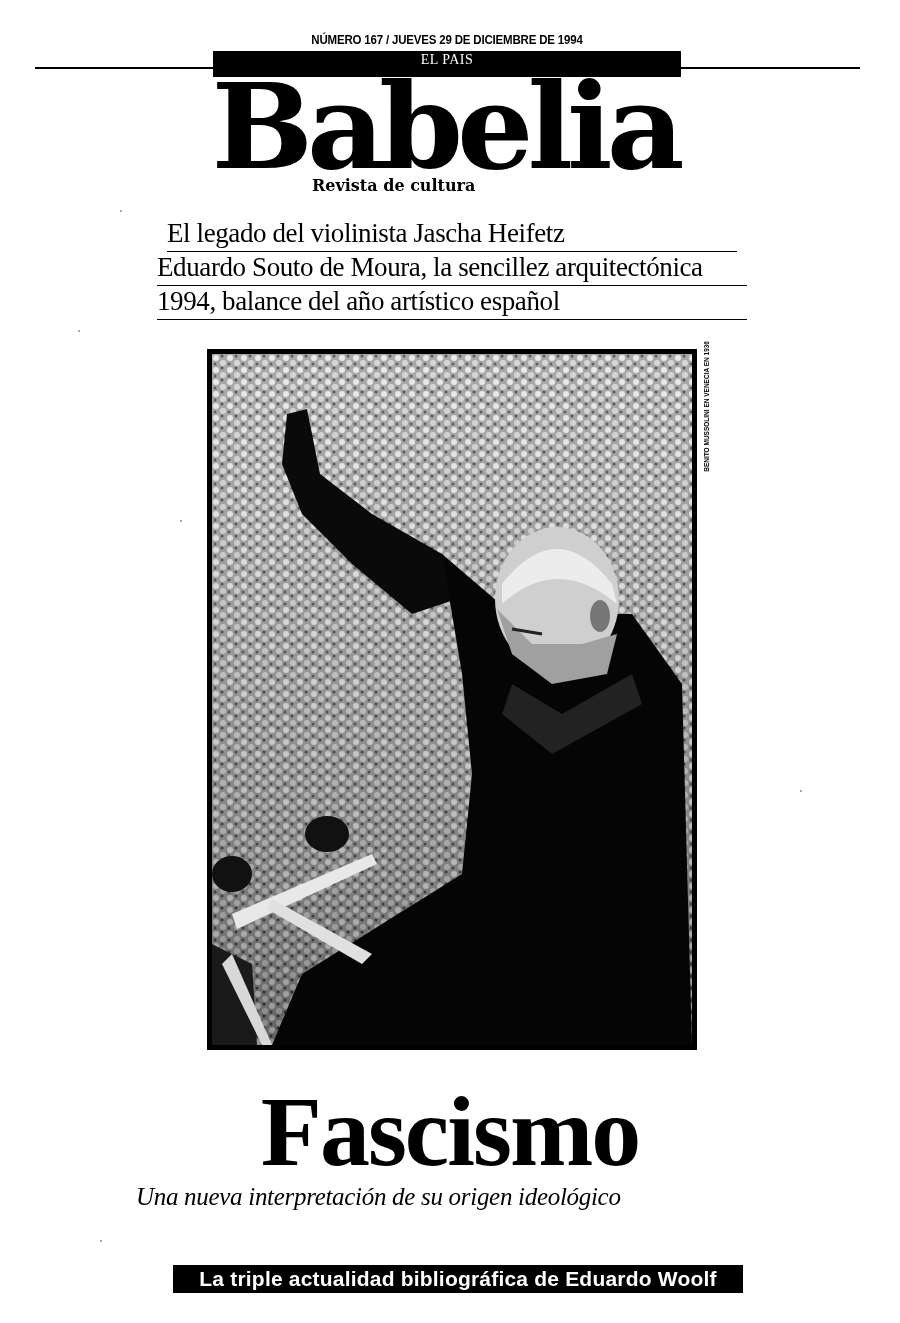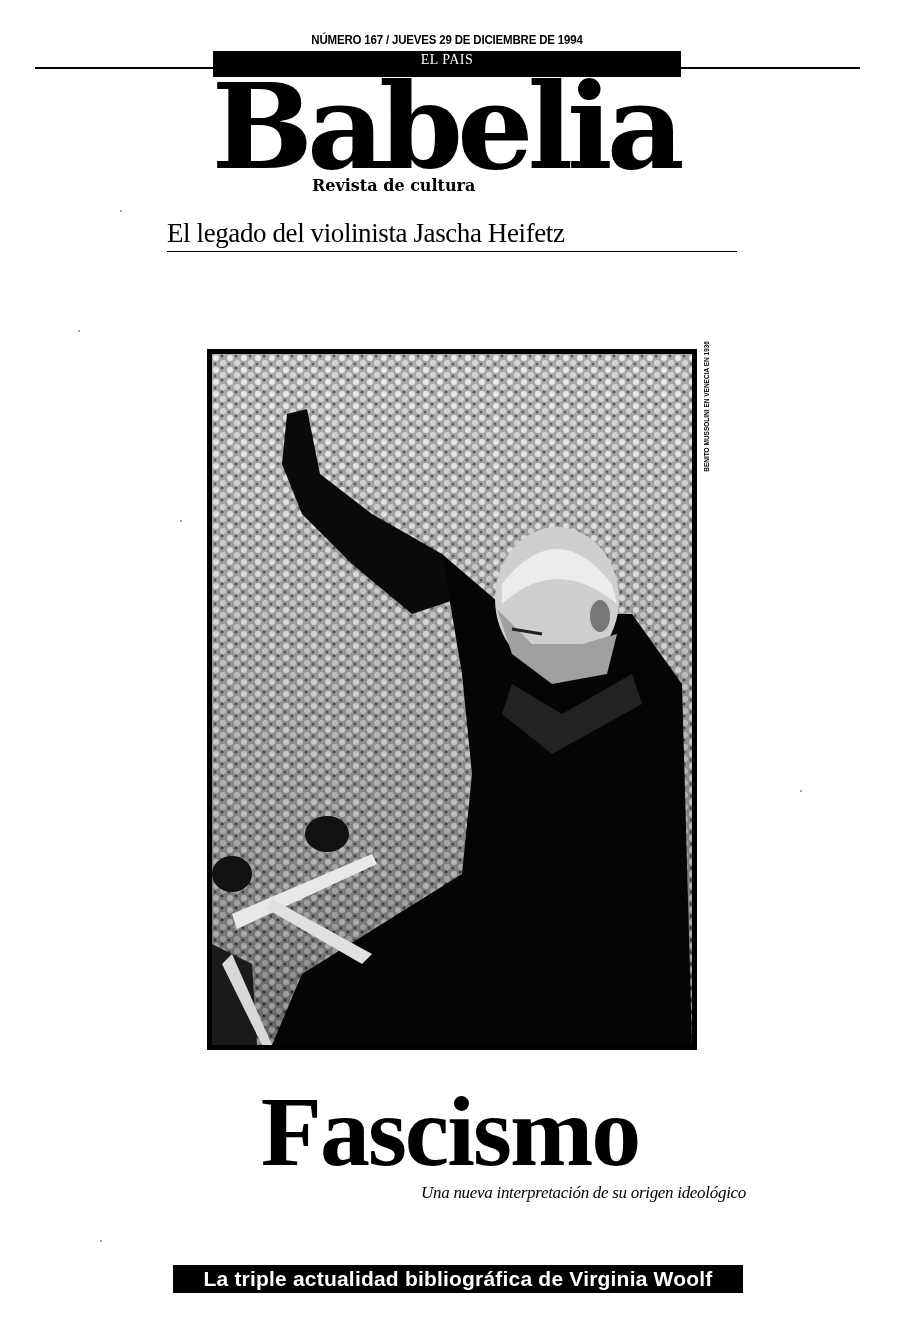--- a/index.html
+++ b/index.html
@@ -49,42 +49,44 @@
     .caption span {
       position: absolute; left: 7px; top: 140px; transform-origin: 0 0; transform: rotate(-90deg);
       font-family: "Liberation Sans", sans-serif; font-weight: bold; font-size: 6.5px; white-space: nowrap;
       display: block; width: 140px; text-align: right; line-height: 8px; margin-top: -4px;
     }
     .headline {
       position: absolute; top: 1082px; left: 150px; width: 600px; text-align: center;
       font-family: "Liberation Serif", serif; font-size: 100px; line-height: 100px; letter-spacing: -2px; font-weight: bold;
     }
     .deck {
-      position: absolute; top: 1183px; left: 146px; width: 600px; text-align: right;
-      font-family: "Liberation Serif", serif; font-style: italic; font-size: 17px; letter-spacing: -0.3px;
+      position: absolute; top: 1183px; left: 136px; width: 600px; text-align: left;
+      font-family: "Liberation Serif", serif; font-style: italic; font-size: 25px; letter-spacing: -0.3px;
     }
     .bottom-banner {
       position: absolute; top: 1265px; left: 173px; width: 570px; height: 28px; background: #000;
       color: #fff; text-align: center; font-family: "Liberation Sans", sans-serif; font-weight: bold;
       font-size: 21px; line-height: 28px; letter-spacing: 0.2px;
     }
     .speck { position: absolute; width: 2px; height: 2px; background: #888; border-radius: 1px; }
   </style>
 </head>
 <body>
 
 <div class="issue-line">NÚMERO 167 / JUEVES 29 DE DICIEMBRE DE 1994</div>
 <div class="paper-bar">EL PAIS</div>
 <div class="top-rule"></div>
 
 <div class="masthead">Babelia</div>
 <div class="subtitle">Revista de cultura</div>
 
 <div class="teasers">
   <div class="teaser first">El legado del violinista Jascha Heifetz</div>
+  <div class="teaser">Eduardo Souto de Moura, la sencillez arquitectónica</div>
+  <div class="teaser last">1994, balance del año artístico español</div>
 </div>
 
 <div class="photo">
   <svg viewBox="0 0 480 691" preserveAspectRatio="none">
     <defs>
       <pattern id="crowd" width="14" height="12" patternUnits="userSpaceOnUse">
         <rect width="14" height="12" fill="#9a9a9a"></rect>
         <circle cx="4" cy="4" r="3" fill="#e6e6e6"></circle>
         <circle cx="11" cy="9" r="3" fill="#d0d0d0"></circle>
         <circle cx="10" cy="2" r="1.5" fill="#3a3a3a"></circle>
@@ -118,19 +120,19 @@
     <path d="M20 600 L60 691 L50 691 L10 610 Z" fill="#d8d8d8"></path>
   </svg>
 </div>
 <div class="caption">
   <span>BENITO MUSSOLINI EN VENECIA EN 1936</span>
 </div>
 
 <div class="headline">Fascismo</div>
 <div class="deck">Una nueva interpretación de su origen ideológico</div>
 
-<div class="bottom-banner">La triple actualidad bibliográfica de Virginia Woolf</div>
+<div class="bottom-banner">La triple actualidad bibliográfica de Eduardo Woolf</div>
 
 <div class="speck" style="top:210px;left:120px"></div>
 <div class="speck" style="top:330px;left:78px"></div>
 <div class="speck" style="top:520px;left:180px"></div>
 <div class="speck" style="top:790px;left:800px"></div>
 <div class="speck" style="top:1240px;left:100px"></div>
 
 </body></html>

